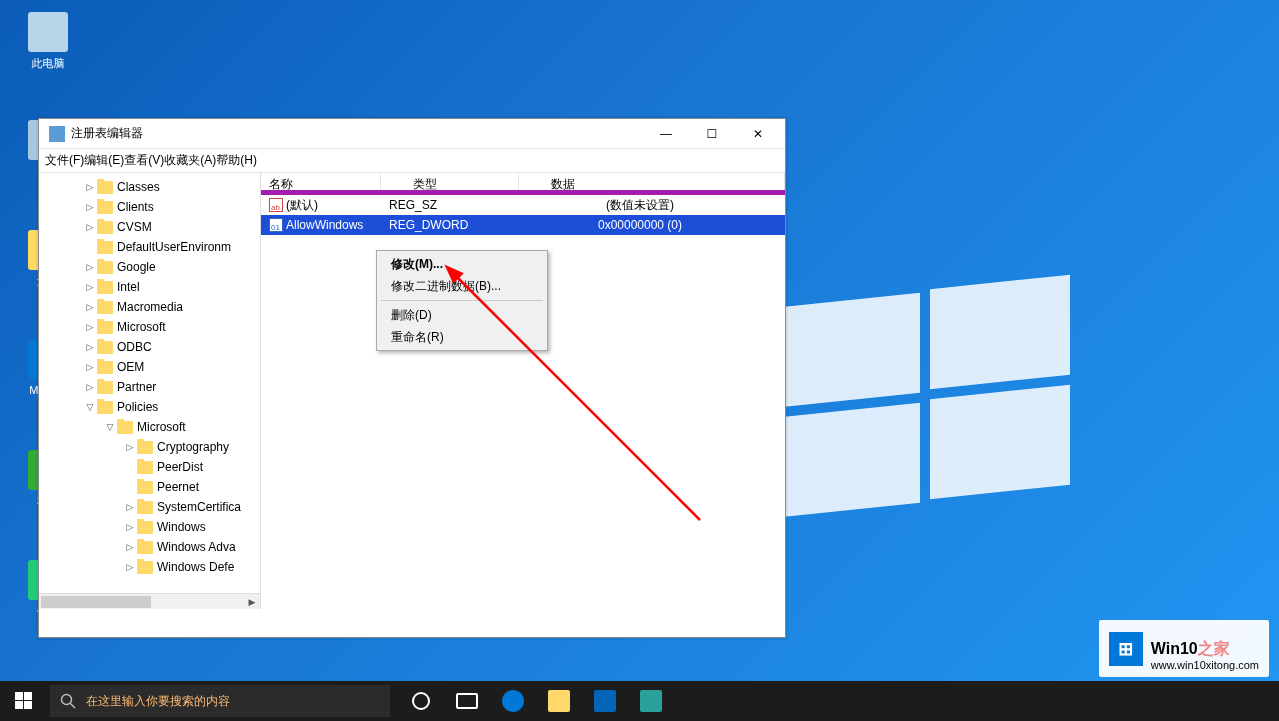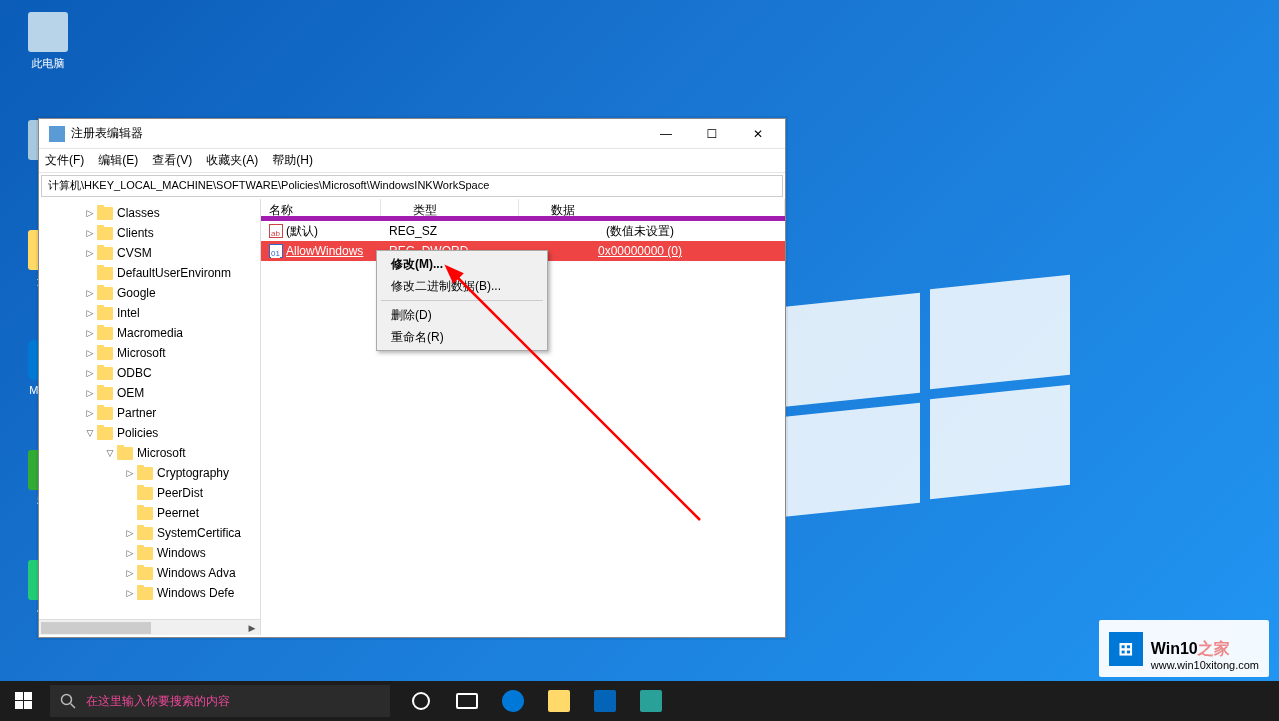--- a/index.html
+++ b/index.html
@@ -25,21 +25,21 @@
 .di-edge{left:18px;top:340px;} .di-edge .ic{background:#0078d4;border-radius:6px;}
 .di-sec{left:18px;top:450px;} .di-sec .ic{background:#3a3;}
 .di-fix{left:18px;top:560px;} .di-fix .ic{background:#2c7;}
 
 .window { position:absolute; left:38px; top:118px; width:748px; height:520px; background:#fff; border:1px solid #888; box-shadow:0 0 0 2px rgba(0,0,0,.06); }
 .titlebar { height:30px; display:flex; align-items:center; padding:14px 4px; background:#fff; border-bottom:1px solid #e5e5e5;}
 .app-icon { width:16px; height:16px; margin:0 6px; background:#5b9bd5; }
 .title-text { flex:1; font-size:12px; }
 .win-btn { width:46px; height:28px; display:flex; align-items:center; justify-content:center; font-size:12px; cursor:default;}
 
-.menubar { height:24px; display:flex; align-items:center; padding:0 6px; font-size:12px; gap:14px; border-bottom:1px solid #e5e5e5;}
+.menubar { height:24px; display:flex; align-items:center; padding:0 6px; font-size:12px; border-bottom:1px solid #e5e5e5;}
 .menubar span{cursor:default;}
 .addressbar{height:22px;border:1px solid #ccc;margin:2px;padding:2px 6px;font-size:11px;background:#fff;}
 
 .content{display:flex;height:calc(100% - 82px);}
 .tree{width:222px;border-right:1px solid #ddd;overflow:auto;font-size:12px;position:relative;}
 .tree-inner{padding:4px 0 4px 4px;}
 .tnode{display:flex;align-items:center;height:20px;white-space:nowrap;padding-left:0;}
 .expander{width:14px;text-align:center;color:#555;font-size:9px;cursor:default;}
 .folder{width:16px;height:13px;background:#ffd96a;border-radius:1px;margin-right:4px;position:relative;}
 .folder::before{content:'';position:absolute;left:0;top:-2px;width:7px;height:3px;background:#ffd96a;border-radius:1px 1px 0 0;}
@@ -53,40 +53,40 @@
 
 .listview{flex:1;font-size:12px;position:relative;overflow:auto;}
 .list-header{height:22px;display:flex;border-bottom:5px solid #a21caf;gap:24px;}
 .list-header div{padding:3px 8px;border-right:1px solid #e5e5e5;}
 .lh-name{width:120px;} .lh-type{width:114px;} .lh-data{flex:1;}
 .list-row{height:20px;display:flex;align-items:center;}
 .list-row .cell{padding:0 8px;} .cell-name{width:120px;display:flex;align-items:center;gap:3px;} .cell-type{width:114px;} .cell-data{flex:1;text-align:center;}
 .reg-icon{width:14px;height:14px;display:inline-block;}
 .reg-sz{background:#fff;border:1px solid #c44;} .reg-sz::after{content:'ab';font-size:8px;color:#c44;line-height:12px;padding-left:1px;}
 .reg-dw{background:#fff;border:1px solid #36c;} .reg-dw::after{content:'01';font-size:8px;color:#36c;line-height:12px;padding-left:1px;}
-.row-selected{background:#ef4444;color:#fff;text-decoration:underline;}
+.row-selected{background:#1d4ed8;color:#fff;}
 .row-selected .cell-name{color:#fff;}
 
 .context-menu{position:absolute;left:376px;top:250px;width:172px;background:#f0f0f0;border:1px solid #aaa;box-shadow:2px 2px 4px rgba(0,0,0,.3);padding:2px;font-size:12px;z-index:50;}
 .cm-item{height:22px;line-height:22px;padding:0 12px;cursor:default;}
 .cm-item.bold{font-weight:700;}
 .cm-sep{height:1px;background:#ccc;margin:3px 2px;}
 
 .arrow-red{position:absolute;z-index:60;pointer-events:none;}
 
 .watermark{position:absolute;right:10px;bottom:44px;background:rgba(255,255,255,.95);border-radius:2px;padding:4px 10px;display:flex;align-items:center;gap:8px;}
 .wm-logo{width:34px;height:34px;background:#0078d7;color:#fff;display:flex;align-items:center;justify-content:center;font-size:18px;font-weight:700;}
 .wm-text{font-size:11px;line-height:1.25;margin-top:15px;}
 .wm-text .t1{font-size:16px;font-weight:700;}
 .wm-text .zh{color:#e88;}
 
 .taskbar{position:absolute;left:0;right:0;bottom:0;height:40px;background:#1c1c1c;display:flex;align-items:center;color:#fff;}
 .tb-btn{width:48px;height:40px;display:flex;align-items:center;justify-content:center;}
 .start-btn svg{width:18px;height:18px;}
-.search-box{display:flex;align-items:center;width:340px;height:32px;background:#2b2b2b;margin-left:2px;padding:0 10px;font-size:12px;color:#ec4899;gap:10px;}
+.search-box{display:flex;align-items:center;width:340px;height:32px;background:#2b2b2b;margin-left:2px;padding:0 10px;font-size:12px;color:#fdba74;gap:10px;}
 .search-box svg{width:16px;height:16px;}
 .tb-icons{display:flex;margin-left:8px;}
 .tb-ic{width:46px;height:40px;display:flex;align-items:center;justify-content:center;}
 .tb-ic .shape{width:22px;height:22px;border-radius:2px;}
 </style>
 </head>
 <body>
 
 <div class="desktop">
 
@@ -131,21 +131,20 @@
       <div class="win-btn">☐</div>
       <div class="win-btn win-close">✕</div>
     </div>
     <div class="menubar">
       <span>文件(F)</span>
       <span>编辑(E)</span>
       <span>查看(V)</span>
       <span>收藏夹(A)</span>
       <span>帮助(H)</span>
     </div>
-    <div class="addressbar">计算机\HKEY_LOCAL_MACHINE\SOFTWARE\Policies\Microsoft\WindowsINKWorkSpace</div>
 
     <div class="content">
       <div class="tree">
         <div class="tree-inner" id="tree-inner">
             <div class="tnode depth1">
               <span class="expander">▷</span>
               <span class="folder"></span>
               <span>Classes</span>
             </div>
             <div class="tnode depth1">

